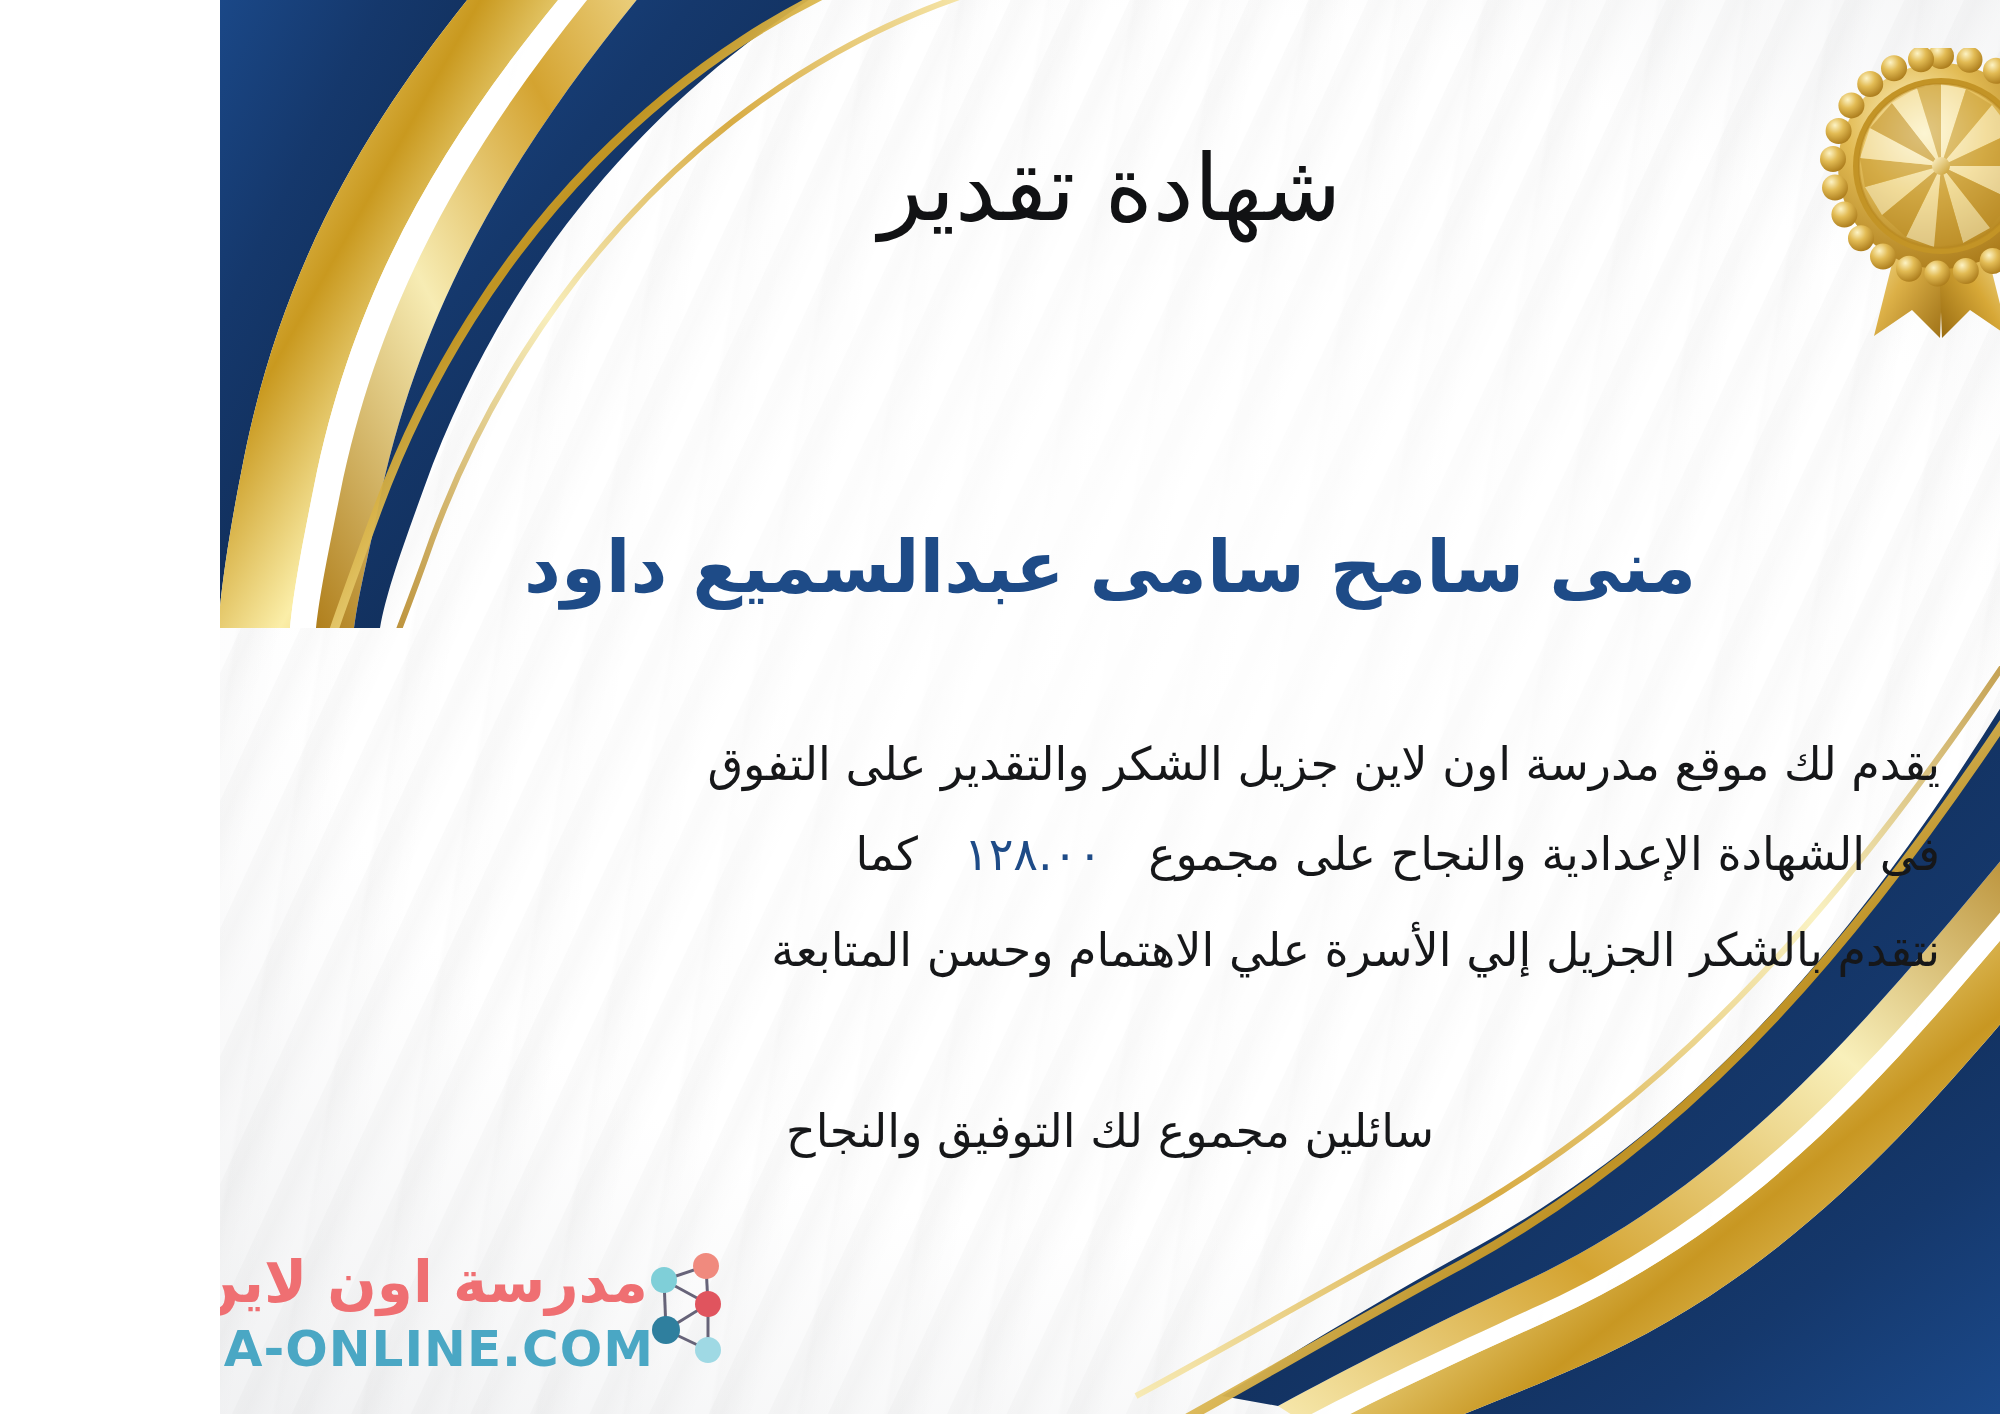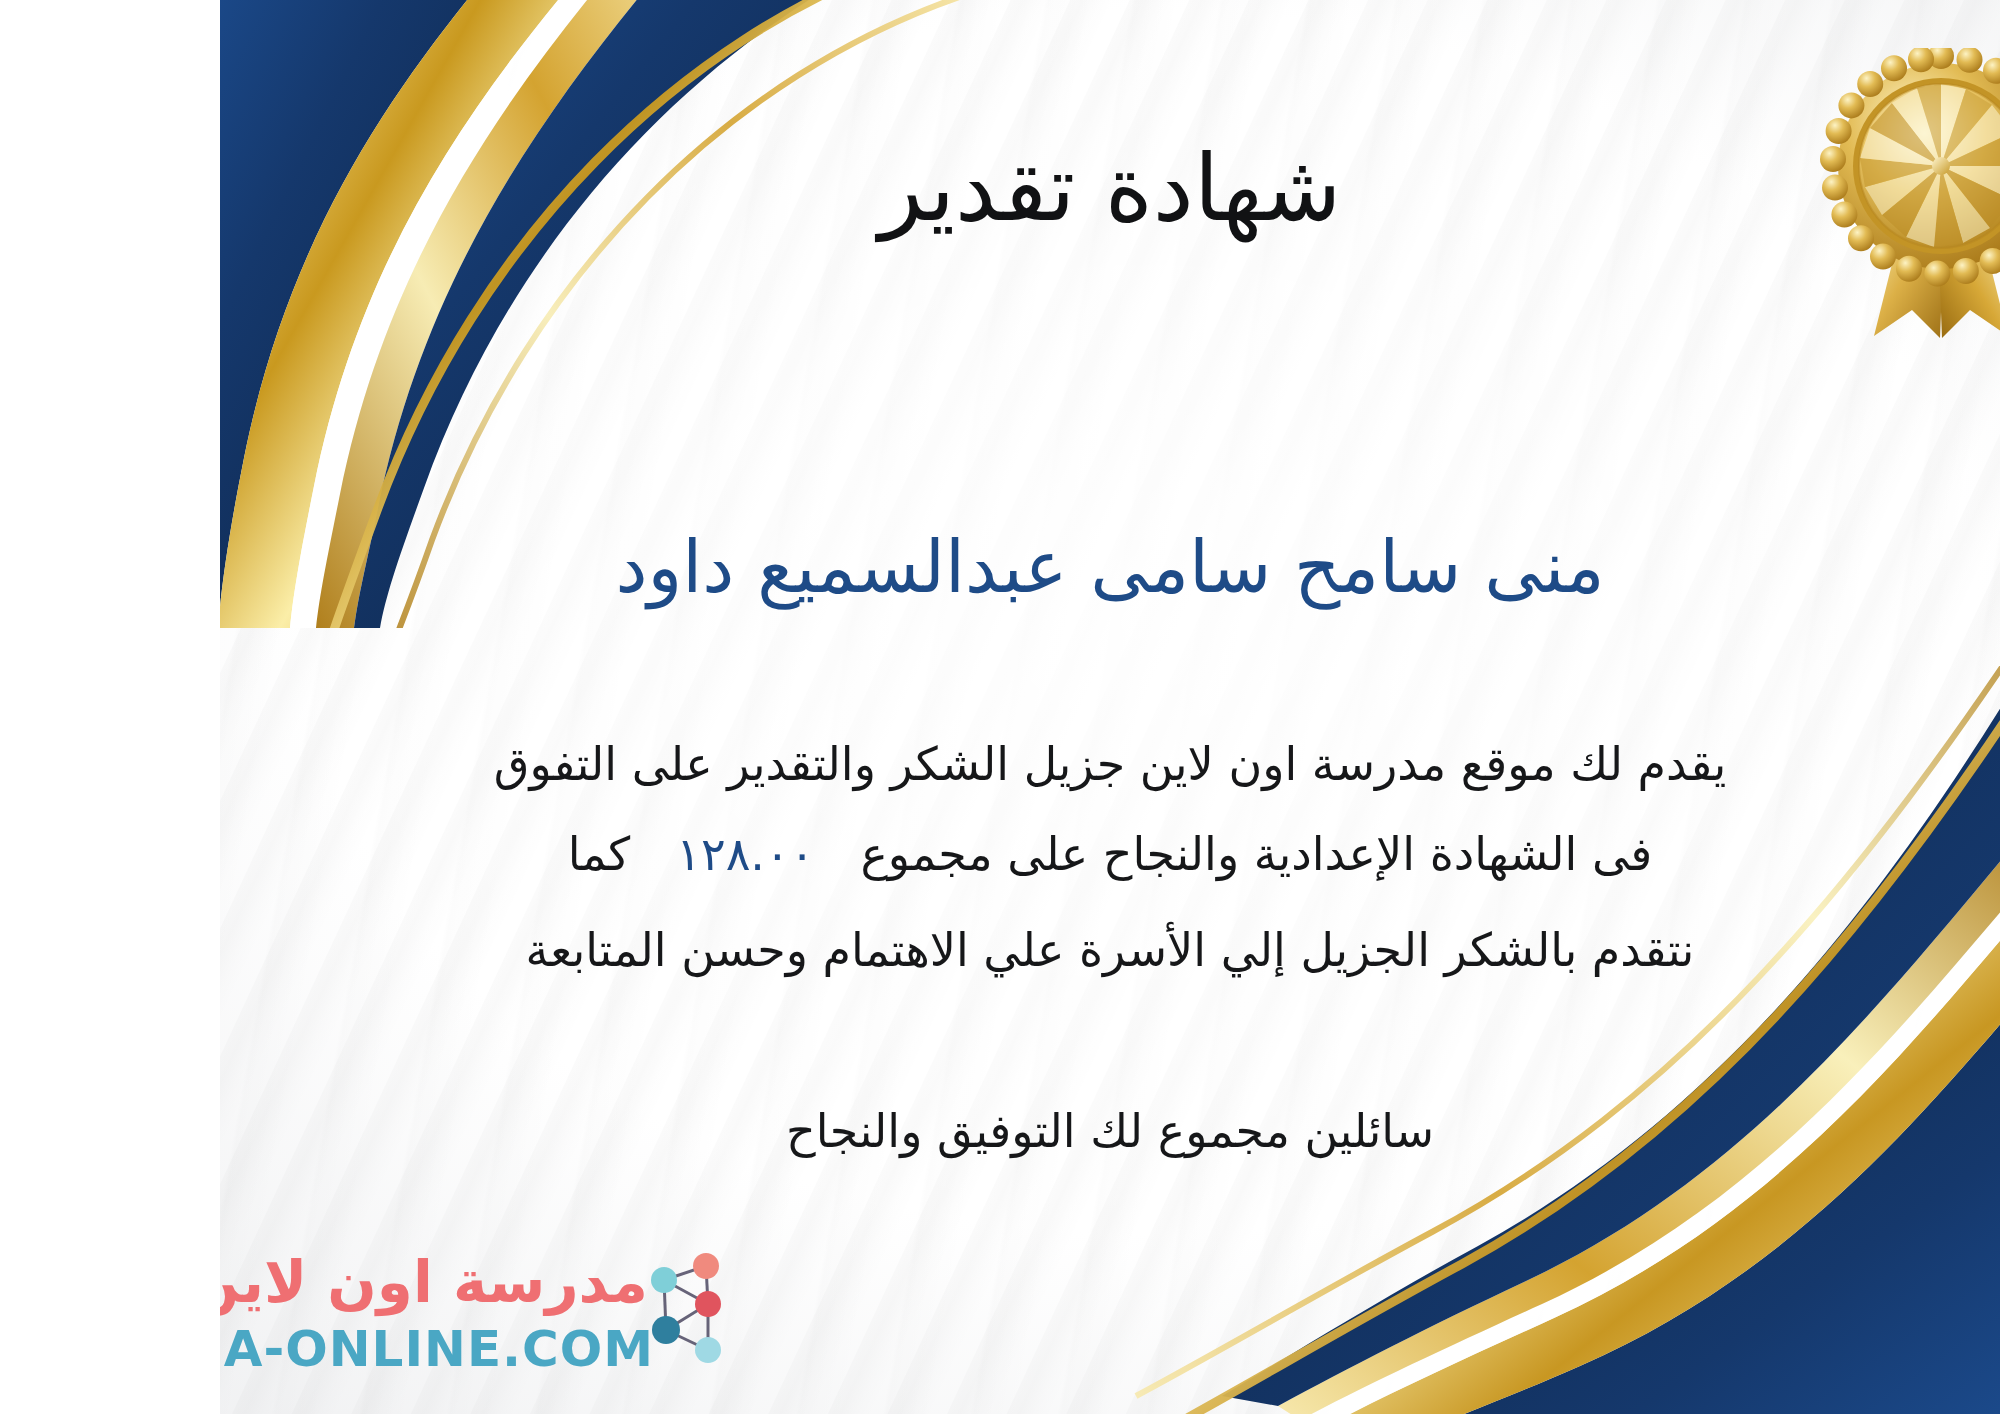--- a/index.html
+++ b/index.html
@@ -62,29 +62,28 @@
     font-weight:400;
     letter-spacing:1px;
     color:#111214;
     line-height:1.15;
   }
 
   #student-name{
     position:absolute;left:0;right:0;top:524px;
     text-align:center;
     font-size:72px;
-    font-weight:400;
+    font-weight:700;
     color:#1e4b87;
     line-height:1.2;
     white-space:nowrap;
   }
 
   .body-line{
     position:absolute;left:60px;right:60px;
-    text-align:center;
     font-size:46px;
     font-weight:400;
     color:#161719;
     line-height:1.25;
     white-space:nowrap;
   }
   #line1{top:736px;}
   #line2{top:826px;}
   #line3{top:922px;}
   #closing{

